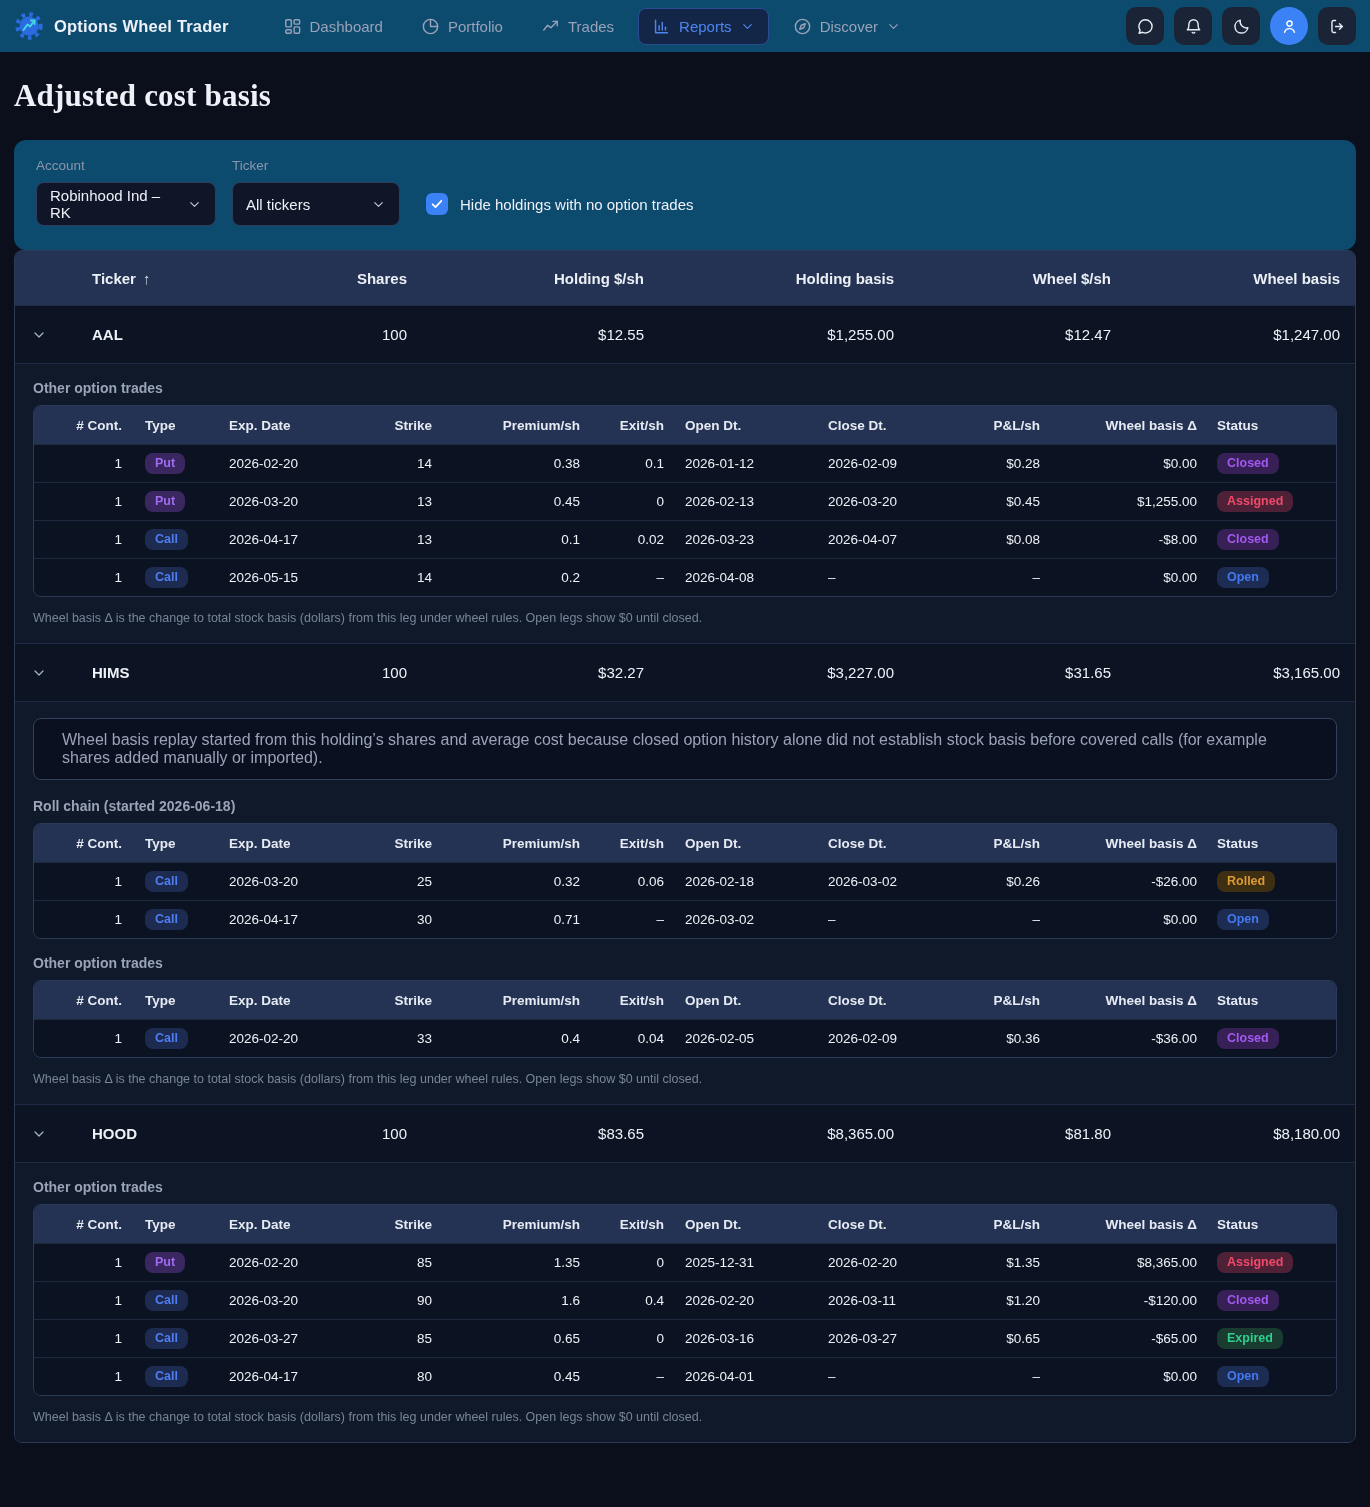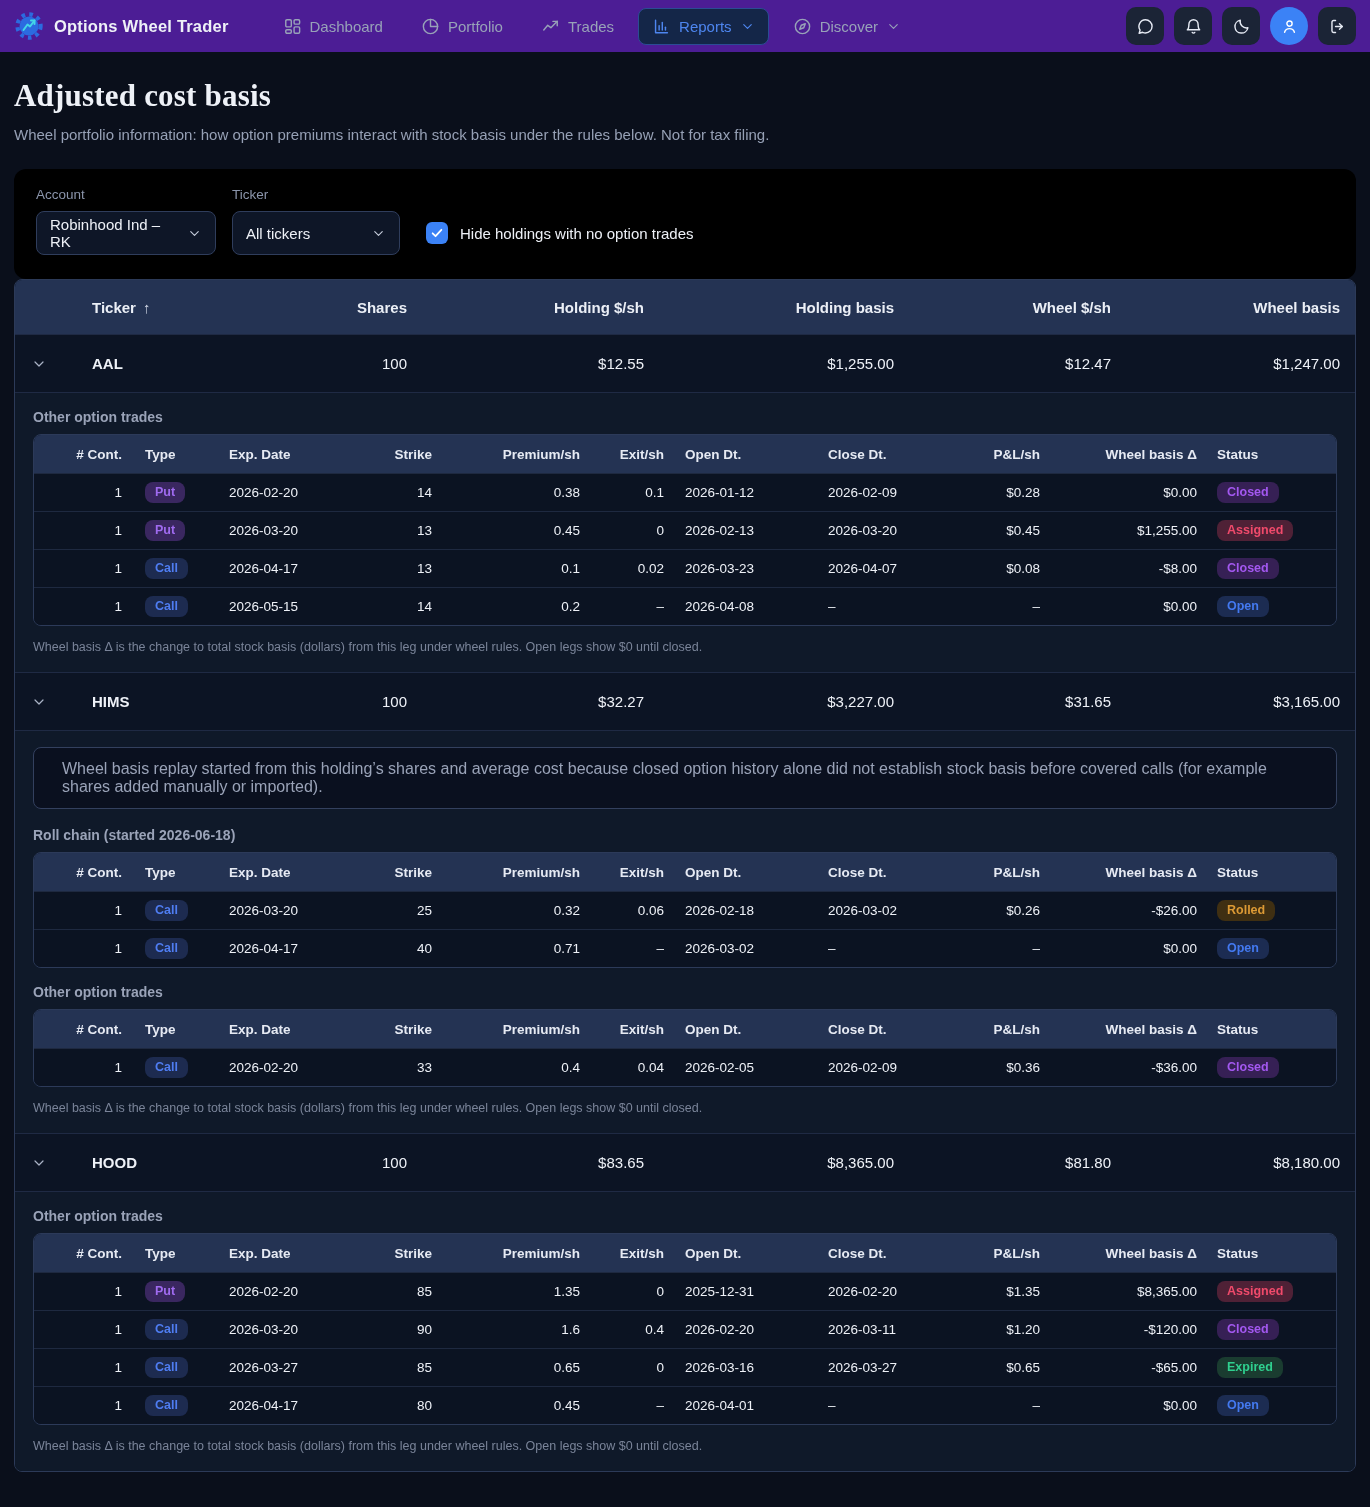--- a/index.html
+++ b/index.html
@@ -8,38 +8,38 @@
     background:#0a0f1b;
     color:#eef1f7;
     font-family:"Liberation Sans", sans-serif;
     font-size:15px;
   }
   .icon { display:inline-flex; align-items:center; justify-content:center; }
   .icon svg { width:19px; height:19px; stroke:currentColor; fill:none; stroke-width:1.8; stroke-linecap:round; stroke-linejoin:round; }
   .icon.chev svg { width:15px; height:15px; }
 
   
-  .navbar { height:52px; background:#4c1d95; display:flex; align-items:center; padding:0 14px; gap:6px; }
+  .navbar { height:52px; background:#0c4a6e; display:flex; align-items:center; padding:0 14px; gap:6px; }
   .brand { display:flex; align-items:center; gap:10px; margin-right:34px; }
   .brand-logo svg { width:30px; height:30px; }
   .brand-name { font-size:16.5px; font-weight:700; letter-spacing:.2px; }
   .nav-items { display:flex; align-items:center; gap:10px; }
   .nav-item { display:flex; align-items:center; gap:8px; color:#98a2b8; padding:8px 13px; border-radius:8px; border:1px solid transparent; cursor:pointer; }
   .nav-item.active { background:#142648; border-color:#2b4c93; color:#4e86f0; }
   .nav-actions { margin-left:auto; display:flex; align-items:center; gap:10px; }
   .icon-btn { width:38px; height:38px; border-radius:10px; background:#1b2436; border:none; color:#e6eaf4; display:flex; align-items:center; justify-content:center; cursor:pointer; }
   .icon-btn.primary { background:#3b82f6; border-radius:50%; color:#fff; }
 
   
   .page { padding:0 14px; }
   h1 { font-family:"Liberation Serif", serif; font-size:31px; font-weight:700; margin-top:26px; letter-spacing:.2px; }
   .subtitle { color:#96a0b5; margin-top:12px; font-size:15px; }
 
   
-  .filter-card { margin-top:26px; background:#000000; border-radius:12px; padding:18px 22px 24px; display:flex; align-items:flex-end; gap:16px; }
+  .filter-card { margin-top:26px; background:#0c4a6e; border-radius:12px; padding:18px 22px 24px; display:flex; align-items:flex-end; gap:16px; }
   .field-label { font-size:13.5px; color:#8b95ab; margin-bottom:9px; }
   .select { display:flex; align-items:center; justify-content:space-between; gap:10px; height:44px; background:#0e1627; border:1px solid #2f3d5c; border-radius:8px; padding:8px 13px; cursor:pointer; }
   .select .val { font-size:15px; color:#eef1f7; }
   .select-account .select { width:180px; }
   .select-ticker .select { width:168px; }
   .select .icon { color:#c6cddb; }
   .checkbox-row { display:flex; align-items:center; gap:12px; height:44px; margin-left:10px; cursor:pointer; }
   .checkbox { width:22px; height:22px; border-radius:6px; background:#3b82f6; display:flex; align-items:center; justify-content:center; color:#fff; }
   .checkbox svg { width:14px; height:14px; stroke-width:3; }
   .checkbox-label { font-size:15px; }
@@ -203,21 +203,20 @@
             <line x1="9.5" y1="12" x2="18" y2="12"></line>
           </svg>
         </span>
       </button>
     </div>
 </div>
 
 <div class="page">
 
   <h1>Adjusted cost basis</h1>
-  <div class="subtitle">Wheel portfolio information: how option premiums interact with stock basis under the rules below. Not for tax filing.</div>
 
   <div class="filter-card">
     <div class="select-account">
       <div class="field-label">Account</div>
       <div class="select">
         <span class="val">Robinhood Ind – RK</span>
         <span class="icon chev">
             <svg viewBox="0 0 24 24">
               <polyline points="6 9 12 15 18 9"></polyline>
             </svg>
@@ -390,21 +389,21 @@
               <span class="scell c7">2026-02-18</span>
               <span class="scell c8">2026-03-02</span>
               <span class="scell c9 r">$0.26</span>
               <span class="scell c10 r">-$26.00</span>
               <span class="scell c11"><span class="badge st-rolled">Rolled</span></span>
             </div>
             <div class="sub-row">
               <span class="scell c1 r">1</span>
               <span class="scell c2"><span class="badge type-call">Call</span></span>
               <span class="scell c3">2026-04-17</span>
-              <span class="scell c4 r">40</span>
+              <span class="scell c4 r">30</span>
               <span class="scell c5 r">0.71</span>
               <span class="scell c6 r">–</span>
               <span class="scell c7">2026-03-02</span>
               <span class="scell c8">–</span>
               <span class="scell c9 r">–</span>
               <span class="scell c10 r">$0.00</span>
               <span class="scell c11"><span class="badge st-open">Open</span></span>
             </div>
           </div>
           <div class="sub-label">Other option trades</div>

